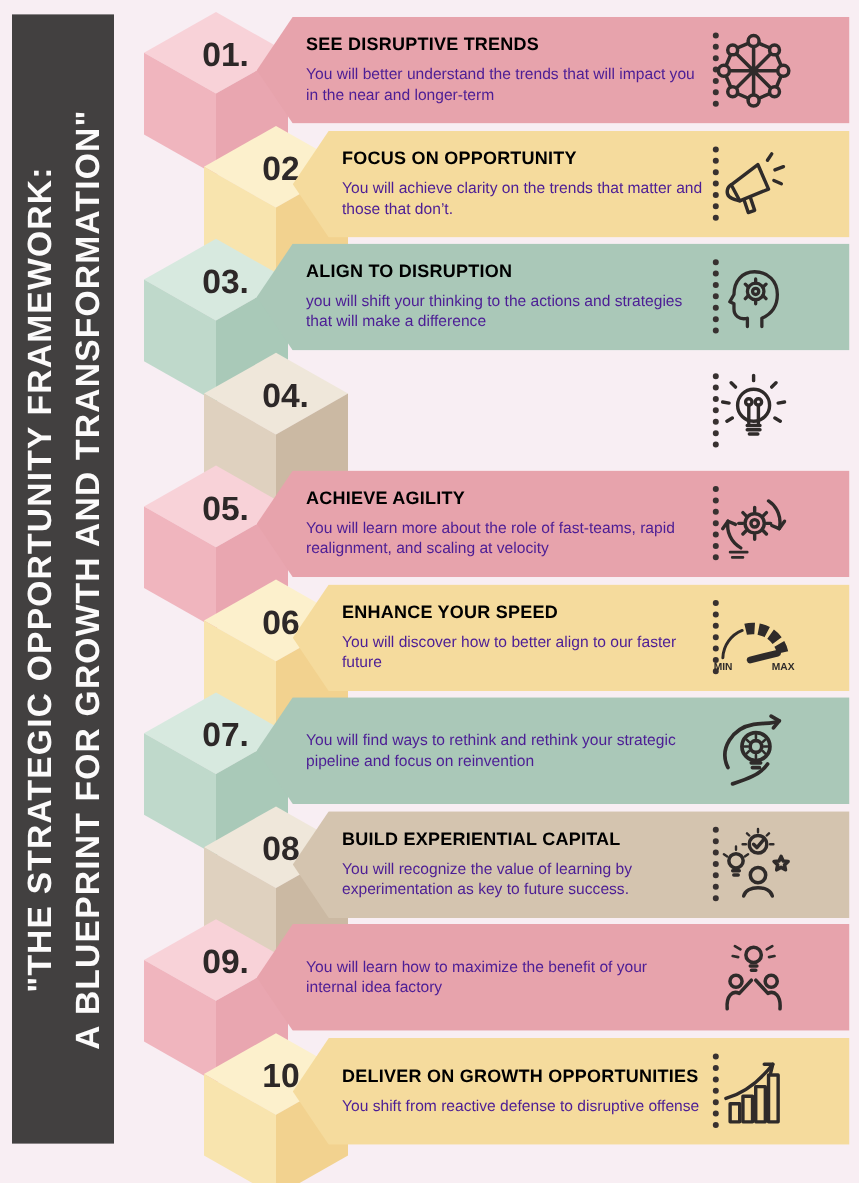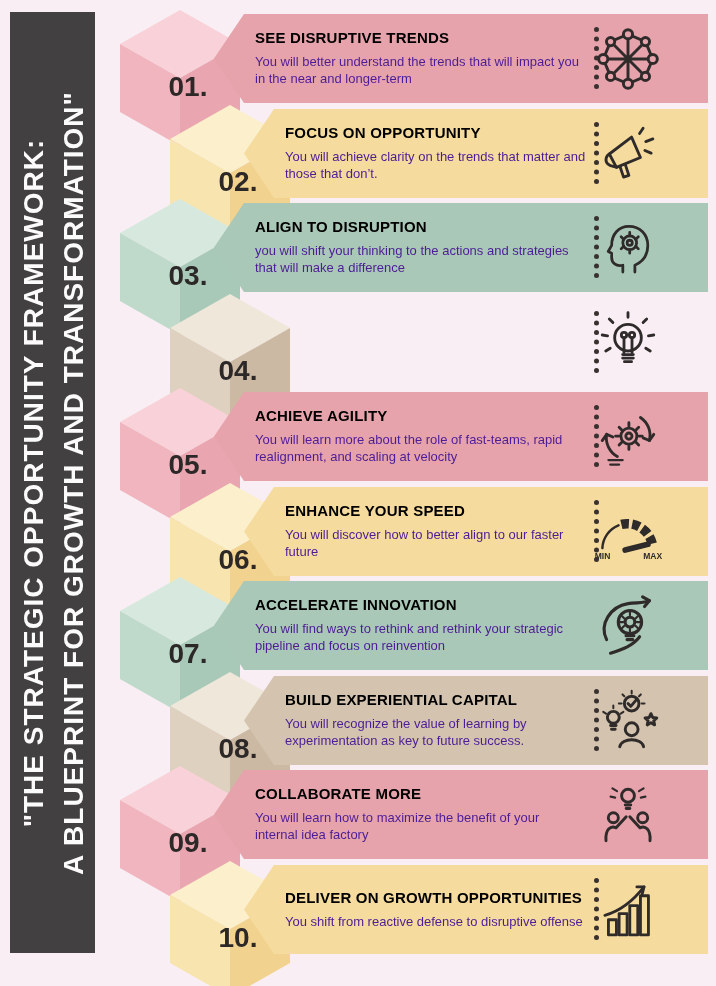--- a/index.html
+++ b/index.html
@@ -19,21 +19,21 @@
   .s9{top:770px;z-index:9}.s10{top:865px;z-index:10}
 
   .p-pink  {--band:#e7a3ac;--cube-top:#f8d2d8;--cube-l:#f0b5be;--cube-r:#e9a6b0;}
   .p-yellow{--band:#f5db9d;--cube-top:#fcf0cc;--cube-l:#f8e4ae;--cube-r:#f2d28f;}
   .p-teal  {--band:#aac8b8;--cube-top:#d7e9df;--cube-l:#bfd9cb;--cube-r:#a9c9b8;}
   .p-tan   {--band:#d4c4af;--cube-top:#efe7da;--cube-l:#dfd1bf;--cube-r:#cbb9a3;}
 
   .cube{position:absolute;top:-6px;width:124px;height:140px;z-index:2;}
   .odd .cube{left:118px;} .even .cube{left:168px;}
   .cube-num{position:absolute;left:0;top:22px;width:124px;box-sizing:border-box;padding-left:16px;
-    text-align:center;font-size:28px;font-weight:bold;color:#2d2828;margin-top:41px;}
+    text-align:center;font-size:28px;font-weight:bold;color:#2d2828;}
 
   .band{position:absolute;right:8px;top:0;height:89px;background:var(--band);z-index:3;
     clip-path:polygon(30px 0,100% 0,100% 100%,30px 100%,0 50%);}
   .odd .band{left:214px;} .even .band{left:244px;}
 
   .text{position:absolute;left:41px;top:50%;transform:translateY(-50%);width:330px;}
   .even .text{width:305px;}
   .text h3{margin:0 0 7px 0;font-size:15px;font-weight:bold;letter-spacing:.2px;color:#000000;}
   .text p{margin:0;font-size:13px;line-height:1.38;color:#4c1d95;}
 
@@ -213,21 +213,20 @@
         <path d="M36,52 L60,46" stroke-width="6"></path>
         <text x="4" y="61" font-size="9">MIN</text>
         <text x="55" y="61" font-size="9">MAX</text>
       </svg>
     </div>
   </section>
 
   <section class="step s7 odd p-teal">
     <div class="band">
       <div class="text">
-        <h3>ACCELERATE INNOVATION</h3>
         <p>You will find ways to rethink and rethink your strategic pipeline and focus on reinvention</p>
       </div>
     </div>
     <div class="cube">
       <svg width="124" height="140" viewBox="0 0 124 140">
         <polygon points="62,2 122,36 62,70 2,36" style="fill:var(--cube-top)"></polygon>
         <polygon points="2,36 62,70 62,138 2,104" style="fill:var(--cube-l)"></polygon>
         <polygon points="62,70 122,36 122,104 62,138" style="fill:var(--cube-r)"></polygon>
       </svg>
       <span class="cube-num">07.</span>
@@ -272,21 +271,20 @@
         <circle cx="20" cy="32" r="6.5"></circle>
         <path d="M17,41 L23,41 M18,45 L22,45"></path>
         <path d="M20,22 L20,19 M12,28 L9,26 M28,28 L31,26" stroke-width="2.2"></path>
       </svg>
     </div>
   </section>
 
   <section class="step s9 odd p-pink">
     <div class="band">
       <div class="text">
-        <h3>COLLABORATE MORE</h3>
         <p>You will learn how to maximize the benefit of your internal idea factory</p>
       </div>
     </div>
     <div class="cube">
       <svg width="124" height="140" viewBox="0 0 124 140">
         <polygon points="62,2 122,36 62,70 2,36" style="fill:var(--cube-top)"></polygon>
         <polygon points="2,36 62,70 62,138 2,104" style="fill:var(--cube-l)"></polygon>
         <polygon points="62,70 122,36 122,104 62,138" style="fill:var(--cube-r)"></polygon>
       </svg>
       <span class="cube-num">09.</span>

